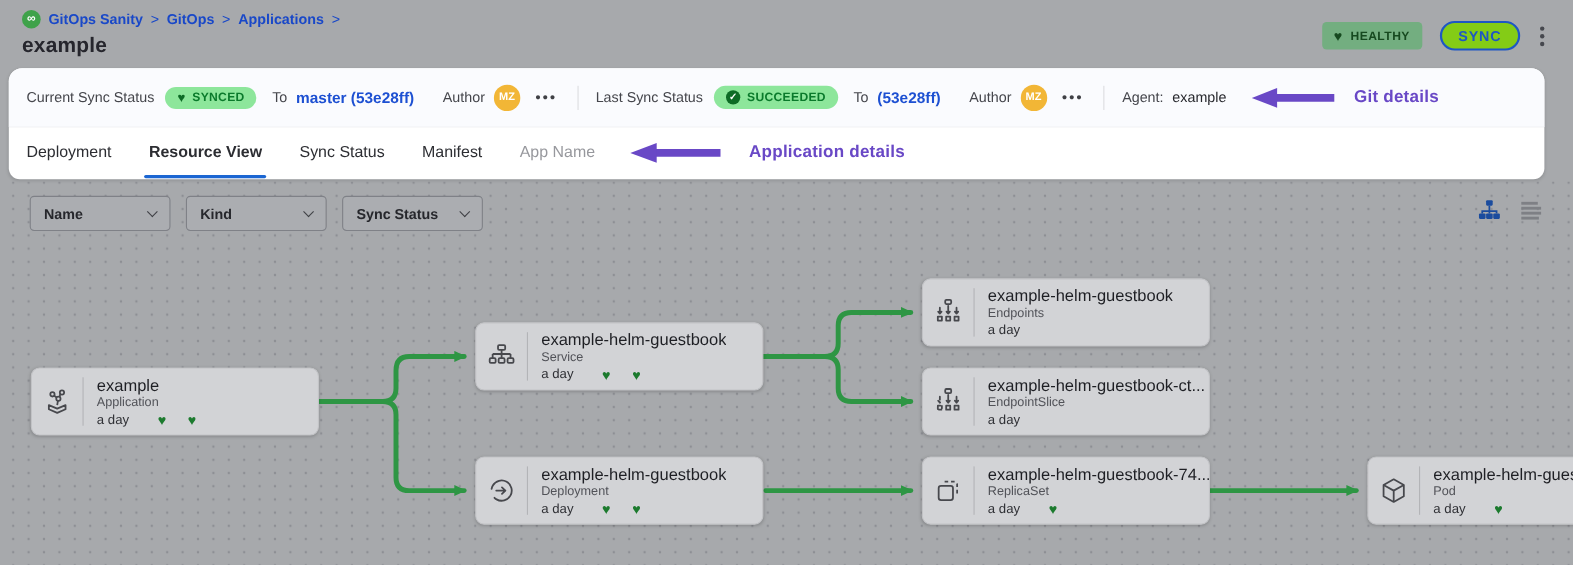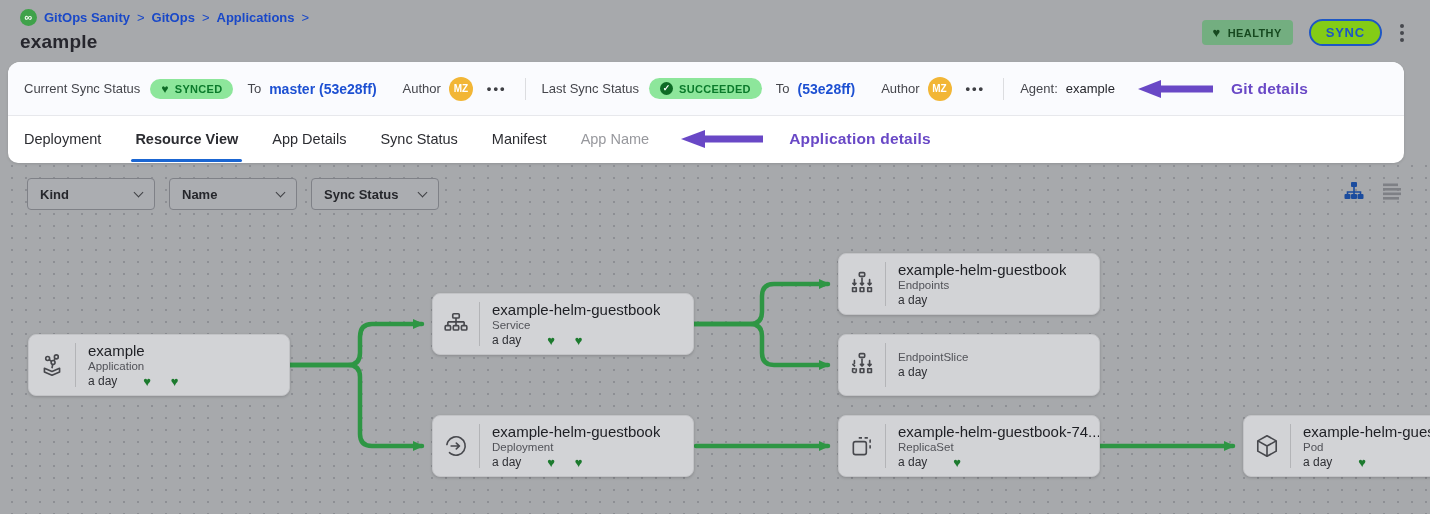--- a/index.html
+++ b/index.html
@@ -140,21 +140,20 @@
     <svg class="ml20" width="80" height="20">
       <path d="M78,10 H24" stroke="#6948c6" stroke-width="7"></path>
       <polygon points="26,1 26,19 3,10" fill="#6948c6"></polygon>
     </svg>
     <span class="annotation ml16">Git details</span>
   </div>
 
   <div class="tabs-row">
     <span class="tab">Deployment</span>
     <span class="tab active">Resource View</span>
-    <span class="tab">App Details</span>
     <span class="tab">Sync Status</span>
     <span class="tab">Manifest</span>
     <span class="tab disabled">App Name</span>
     <svg width="88" height="20" style="margin-left:-6px">
       <path d="M86,10 H26" stroke="#6948c6" stroke-width="7"></path>
       <polygon points="28,1 28,19 4,10" fill="#6948c6"></polygon>
     </svg>
     <span class="annotation" style="margin-left:-10px">Application details</span>
   </div>
 </div>
@@ -172,25 +171,25 @@
       <path d="M290,200 L348,200 Q360,200 360,212 L360,269 Q360,281 372,281 L422,281" marker-end="url(#arr)"></path>
       <path d="M694,159 L750,159 Q762,159 762,147 L762,131 Q762,119 774,119 L828,119" marker-end="url(#arr)"></path>
       <path d="M694,159 L750,159 Q762,159 762,171 L762,188 Q762,200 774,200 L828,200" marker-end="url(#arr)"></path>
       <path d="M696,281 L828,281" marker-end="url(#arr)"></path>
       <path d="M1100,281 L1233,281" marker-end="url(#arr)"></path>
     </g>
   </svg>
 
   <div class="filters">
     <div class="filter-btn">
-      <span>Kind</span>
+      <span>Name</span>
       <span class="chev"></span>
     </div>
     <div class="filter-btn">
-      <span>Name</span>
+      <span>Kind</span>
       <span class="chev"></span>
     </div>
     <div class="filter-btn">
       <span>Sync Status</span>
       <span class="chev"></span>
     </div>
   </div>
 
   <div class="view-icons">
     <span>
@@ -305,20 +304,21 @@
         <path d="M5,8 V13 M3.6,11.4 L5,13 L6.4,11.4" stroke-dasharray="2.5 2"></path>
         <path d="M12,6.5 V13 M10.6,11.4 L12,13 L13.4,11.4"></path>
         <path d="M19,8 V13 M17.6,11.4 L19,13 L20.4,11.4"></path>
         <rect x="3.3" y="15.5" width="3.4" height="3.4" stroke-dasharray="2 1.6"></rect>
         <rect x="10.3" y="15.5" width="3.4" height="3.4"></rect>
         <rect x="17.3" y="15.5" width="3.4" height="3.4"></rect>
       </svg>
     </span>
     <span class="node-sep"></span>
     <span class="node-body">
+      <span class="node-title">example-helm-guestbook-ct...</span>
       <span class="node-kind">EndpointSlice</span>
       <span class="node-meta">
         <span>a day</span>
       </span>
     </span>
   </div>
 
   <div class="node" style="left:838px; top:250px;">
     <span class="node-icon">
       <svg width="26" height="26" viewBox="0 0 24 24" fill="none" stroke="#47484d" stroke-width="1.5" stroke-linejoin="round">

